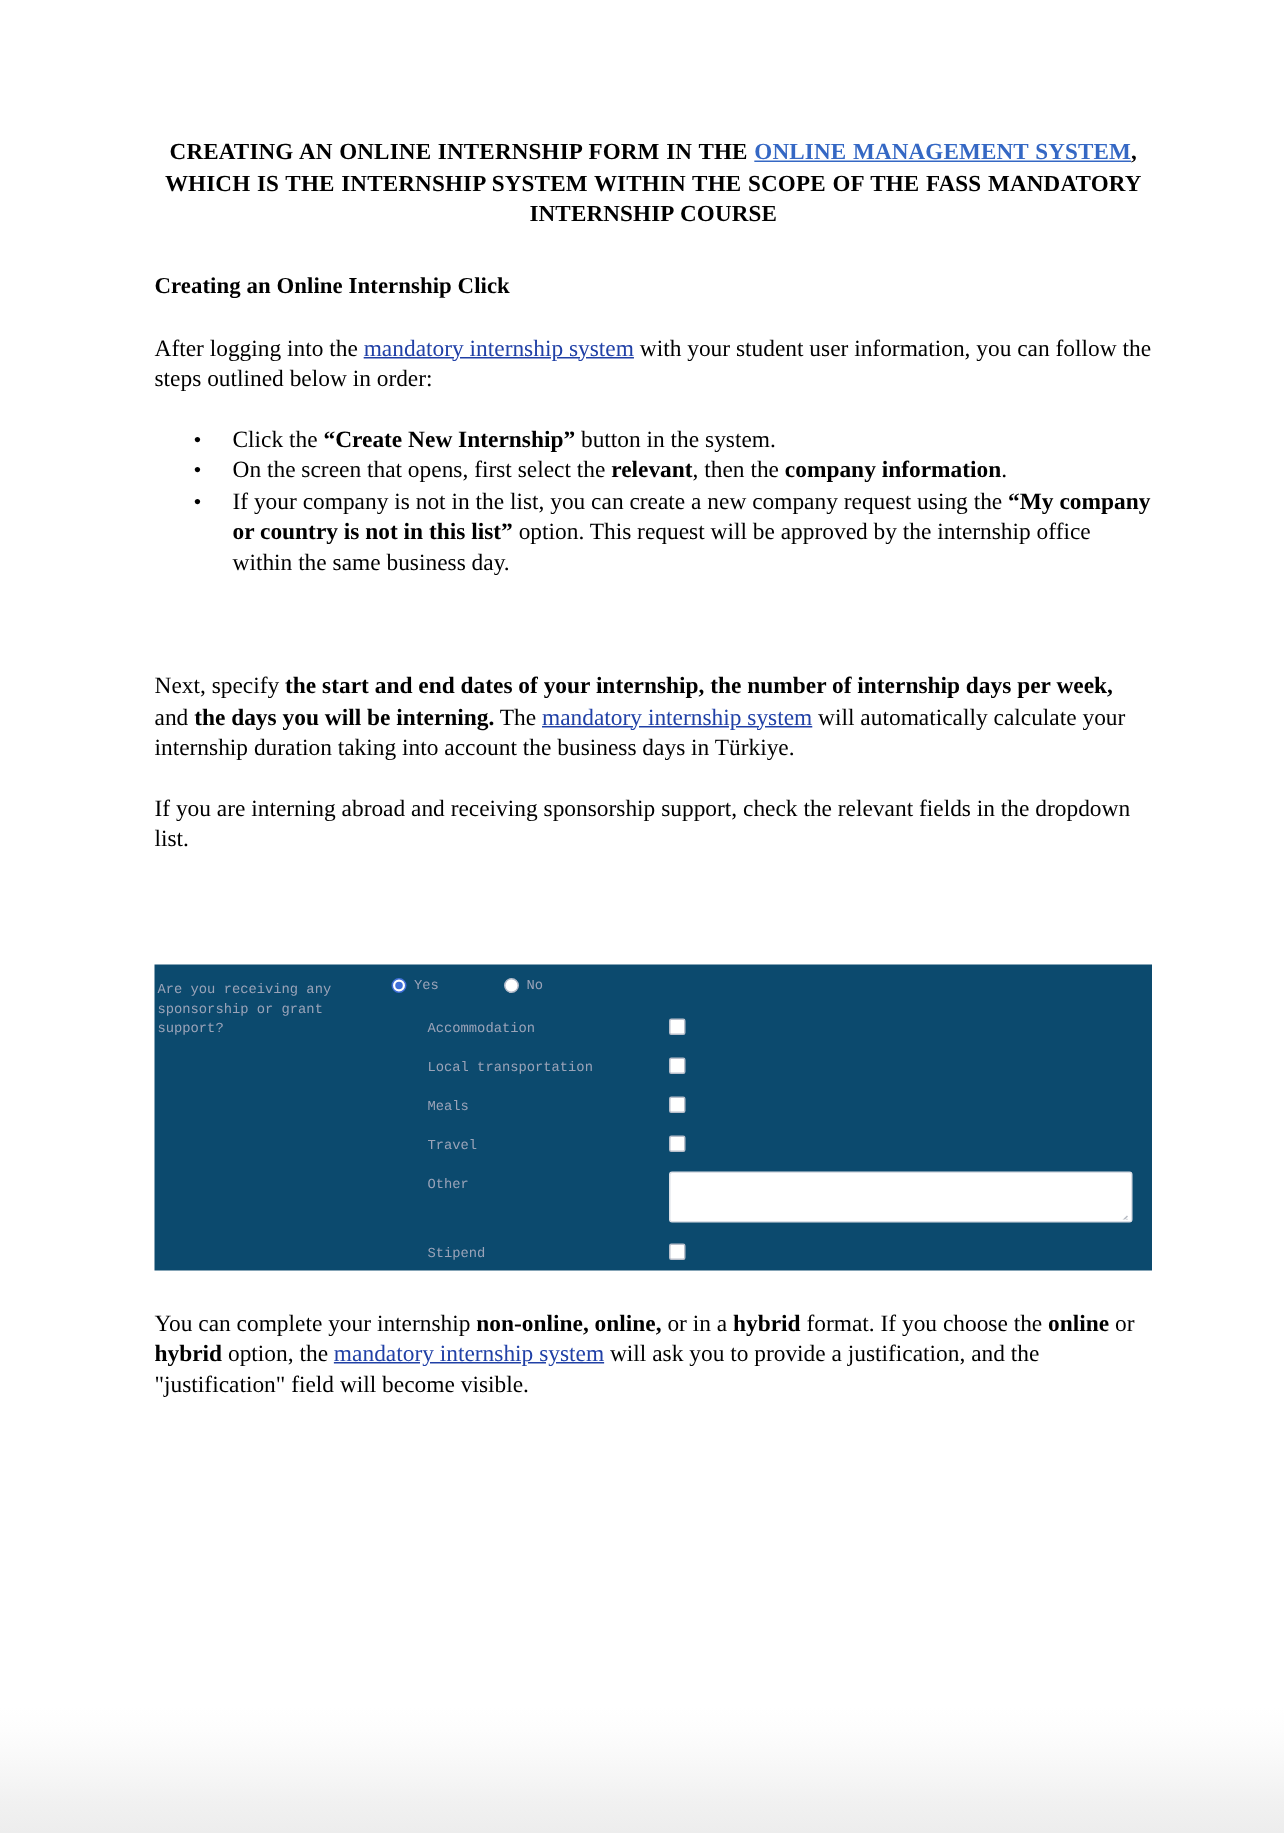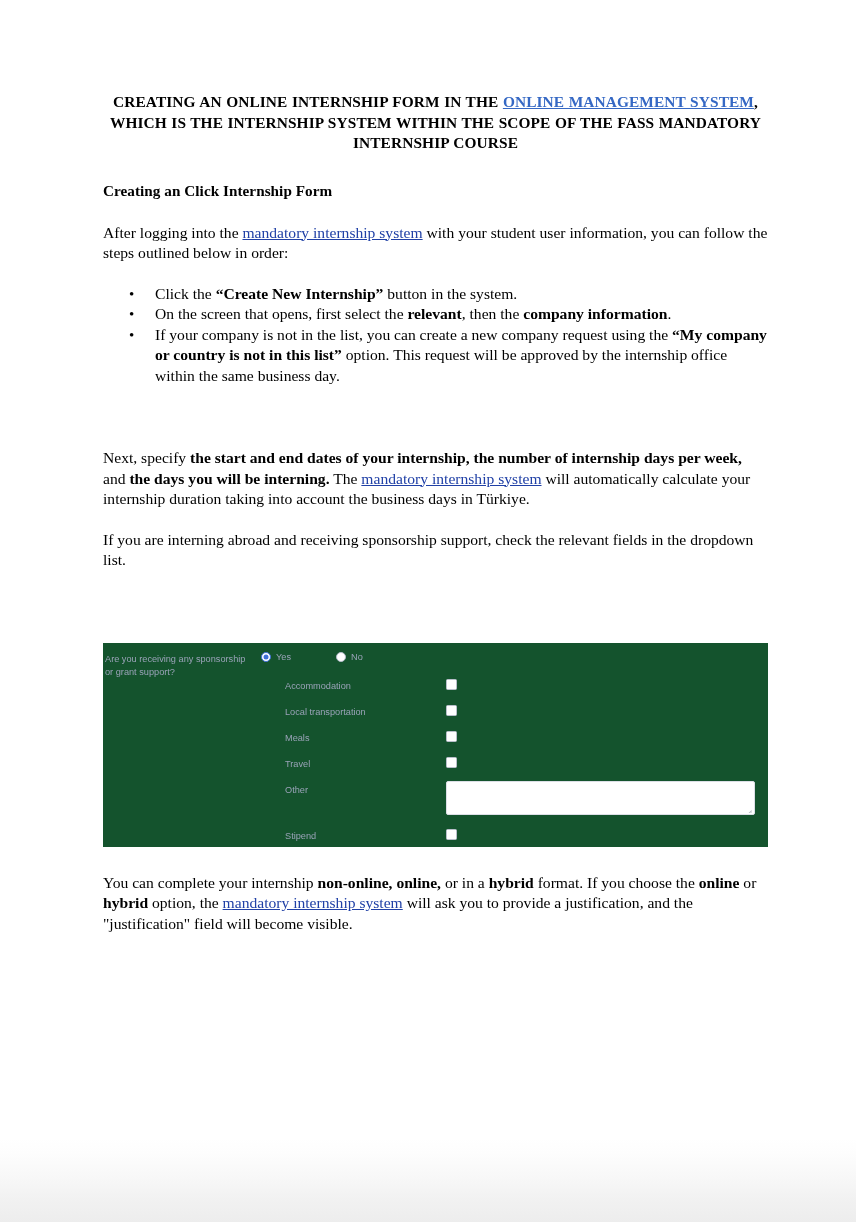--- a/index.html
+++ b/index.html
@@ -100,22 +100,22 @@
 
   .spacer-tall { height: 62px; }
   .spacer-form-top { height: 52px; }
   .spacer-form-bot { height: 26px; }
 
   
   .form-shot {
     position: relative;
     width: 665px;
     height: 204px;
-    font-family: Liberation Sans, sans-serif;
-    background: #14532d;
+    font-family: Liberation Mono, monospace;
+    background: #0c4a6e;
   }
   .fs-question-label {
     position: absolute;
     left: 2px;
     top: 10px;
     width: 150px;
     font-size: 9.2px;
     line-height: 13px;
     color: #9aa3b8;
   }
@@ -243,21 +243,21 @@
 <body>
 
 <div class="page">
 
   <div class="content">
 
     <div class="doc-title">
       <span>CREATING AN ONLINE INTERNSHIP FORM IN THE </span><a class="link-title" href="#">ONLINE MANAGEMENT SYSTEM</a><span>, WHICH IS THE INTERNSHIP SYSTEM WITHIN THE SCOPE OF THE FASS MANDATORY INTERNSHIP COURSE</span>
     </div>
 
-    <div class="section-heading">Creating an Click Internship Form</div>
+    <div class="section-heading">Creating an Online Internship Click</div>
 
     <p class="body-text">
       <span>After logging into the </span><a class="link-body" href="#">mandatory internship system</a><span> with your student user information, you can follow the steps outlined below in order:</span>
     </p>
 
     <ul class="bullets">
       <li>
         <span class="bullet-dot">•</span><span>Click the </span><b>“Create New Internship”</b><span> button in the system.</span>
       </li>
       <li>

